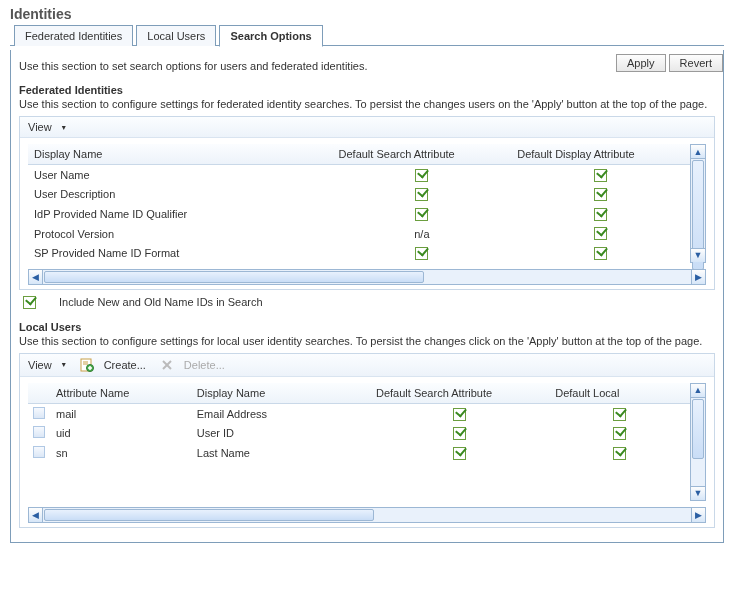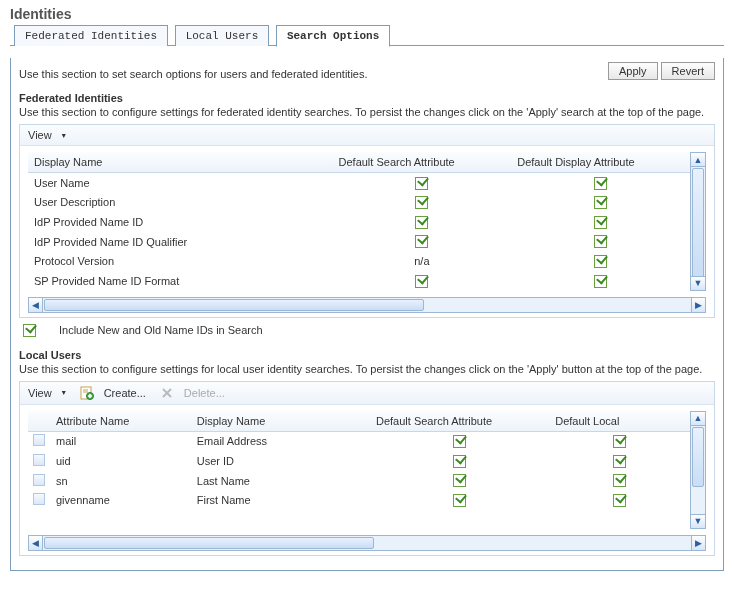--- a/index.html
+++ b/index.html
@@ -10,23 +10,22 @@
     color: #333;
     background: #fff;
   }
   .page { width: 734px; padding: 6px 10px 10px 10px; }
   .page-title { font-size: 14px; font-weight: bold; color: #555; margin: 0 0 2px 0; }
   .page-desc { margin: 0 0 10px 0; color: #333; }
   .tabstrip {
     border-bottom: 1px solid #7e9db9;
     position: relative;
     height: 22px;
-    margin-bottom: 12px;
+    margin-bottom: 4px;
     padding-left: 4px;
-    font-family: Liberation Mono, monospace;
   }
   .tab {
     display: inline-block;
     padding: 4px 10px;
     border: 1px solid #7e9db9;
     border-bottom: none;
     background: #f5f8fc;
     margin-right: 0px;
     position: relative;
     top: 1px;
@@ -37,21 +36,21 @@
     background: #fff;
     font-weight: bold;
     border-bottom: 1px solid #fff;
   }
   .tabbody {
     border: 1px solid #7e9db9;
     border-top: none;
     padding: 10px 8px 10px 8px;
     position: relative;
   }
-  .topbar { position: absolute; right: 8px; top: 4px; }
+  .topbar { position: absolute; right: 0; top: 4px; }
   .btn {
     border: 1px solid #9a9a9a;
     background: linear-gradient(#fdfdfd,#e8e8e8);
     padding: 2px 10px;
     font-size: 11px;
     cursor: pointer;
     color: #333;
   }
   .section-title { font-weight: bold; color: #333; margin: 12px 0 2px 0; }
   .section-desc { margin: 0 0 6px 0; }
@@ -191,21 +190,21 @@
   <div class="tabbody">
 
     <div class="topbar">
       <button class="btn">Apply</button>
       <button class="btn">Revert</button>
     </div>
 
     <div class="body-desc">Use this section to set search options for users and federated identities.</div>
 
     <div class="section-title">Federated Identities</div>
-    <div class="section-desc">Use this section to configure settings for federated identity searches. To persist the changes click on the 'Apply' search at the top of the page.</div>
+    <div class="section-desc">Use this section to configure settings for federated identity searches. To persist the changes users on the 'Apply' button at the top of the page.</div>
     <div class="section-box">
       <div class="toolbar">
         <span class="tb-item">
           <span>View</span>
           <span class="tri">▾</span>
         </span>
       </div>
 
       <div class="gridwrap withscroll">
         <table class="grid">
@@ -222,25 +221,20 @@
             </tr>
           </thead>
           <tbody id="fed-body">
               <tr>
                 <td>User Name</td>
                 <td class="center"><span class="chk checked"></span></td>
                 <td class="center"><span class="chk checked"></span></td>
               </tr>
               <tr>
                 <td>User Description</td>
-                <td class="center"><span class="chk checked"></span></td>
-                <td class="center"><span class="chk checked"></span></td>
-              </tr>
-              <tr>
-                <td>IdP Provided Name ID</td>
                 <td class="center"><span class="chk checked"></span></td>
                 <td class="center"><span class="chk checked"></span></td>
               </tr>
               <tr>
                 <td>IdP Provided Name ID Qualifier</td>
                 <td class="center"><span class="chk checked"></span></td>
                 <td class="center"><span class="chk checked"></span></td>
               </tr>
               <tr>
                 <td>Protocol Version</td>
@@ -337,27 +331,20 @@
                 <td class="center"><span class="chk checked"></span></td>
                 <td class="center"><span class="chk checked"></span></td>
               </tr>
               <tr>
                 <td class="localrow-handle"><span class="handle"></span></td>
                 <td>sn</td>
                 <td>Last Name</td>
                 <td class="center"><span class="chk checked"></span></td>
                 <td class="center"><span class="chk checked"></span></td>
               </tr>
-              <tr>
-                <td class="localrow-handle"><span class="handle"></span></td>
-                <td>givenname</td>
-                <td>First Name</td>
-                <td class="center"><span class="chk checked"></span></td>
-                <td class="center"><span class="chk checked"></span></td>
-              </tr>
             </tbody>
         </table>
         <div class="vscroll">
           <div class="arrow">▲</div>
           <div class="thumb" style="top:15px; height:60px;"></div>
           <div class="arrow down">▼</div>
         </div>
       </div>
       <div class="hscroll">
         <div class="arrow">◀</div>

